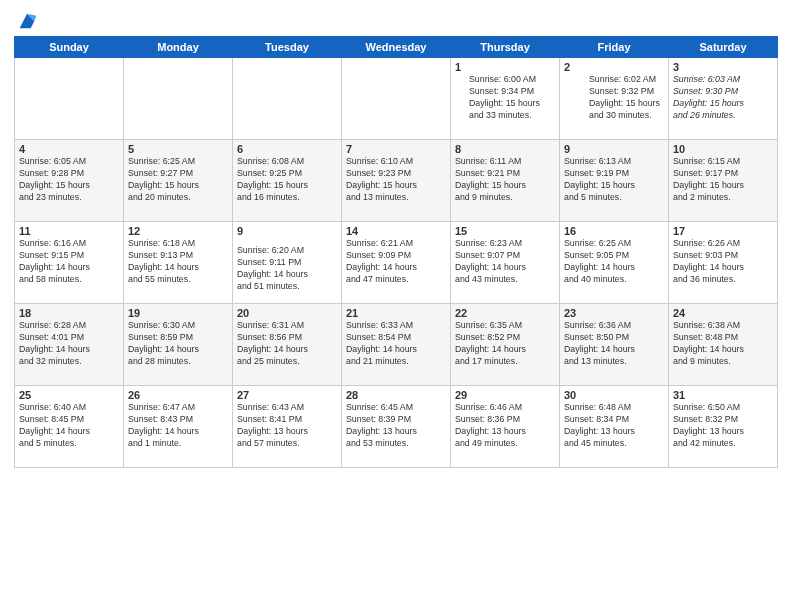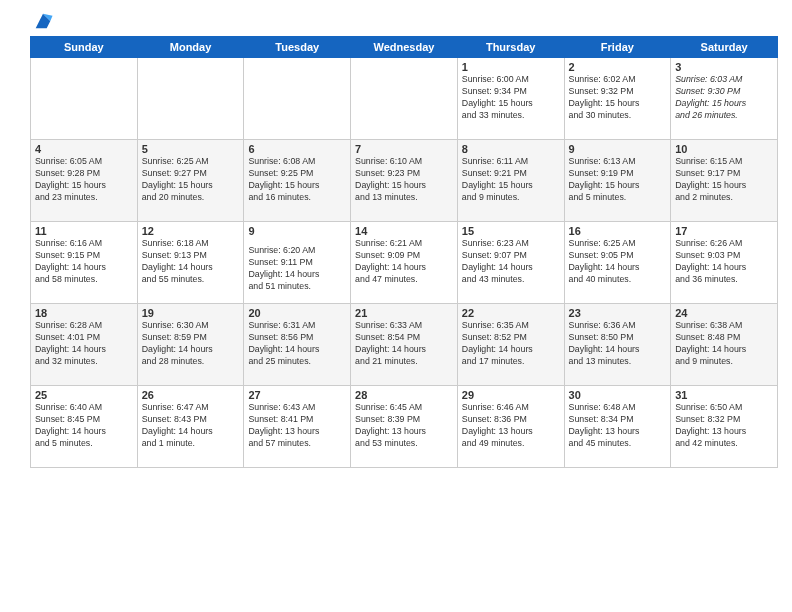--- a/index.html
+++ b/index.html
@@ -6,21 +6,21 @@
     body {
       font-family: Arial, sans-serif;
       background: #fff;
       width: 792px;
       height: 612px;
       overflow: hidden;
     }
     .page {
       width: 792px;
       height: 460px;
-      padding: 10px 14px 8px 30px;
+      padding: 10px 14px 8px 14px;
       display: flex;
       flex-direction: column;
     }
     .header-row {
       display: flex;
       align-items: flex-start;
       justify-content: space-between;
       margin-bottom: 4px;
     }
     .logo {
@@ -131,28 +131,28 @@
         </tr>
     </thead>
     <tbody id="calendar-body">
     <tr>
           <td class="empty"></td>
           <td class="empty"></td>
           <td class="empty"></td>
           <td class="empty"></td>
           <td>
             <span class="day-number">1</span>
-            <div class="day-info" style="white-space: pre-line;">Sunrise: 6:00 AM
+            <div class="day-info" style="white-space: pre-line; margin-left: 14px;">Sunrise: 6:00 AM
 Sunset: 9:34 PM
 Daylight: 15 hours
 and 33 minutes.</div>
           </td>
           <td>
             <span class="day-number">2</span>
-            <div class="day-info" style="white-space: pre-line;">Sunrise: 6:02 AM
+            <div class="day-info" style="white-space: pre-line; margin-left: 25px;">Sunrise: 6:02 AM
 Sunset: 9:32 PM
 Daylight: 15 hours
 and 30 minutes.</div>
           </td>
           <td>
             <span class="day-number">3</span>
             <div class="day-info" style="white-space: pre-line; font-style: italic;">Sunrise: 6:03 AM
 Sunset: 9:30 PM
 Daylight: 15 hours
 and 26 minutes.</div>

